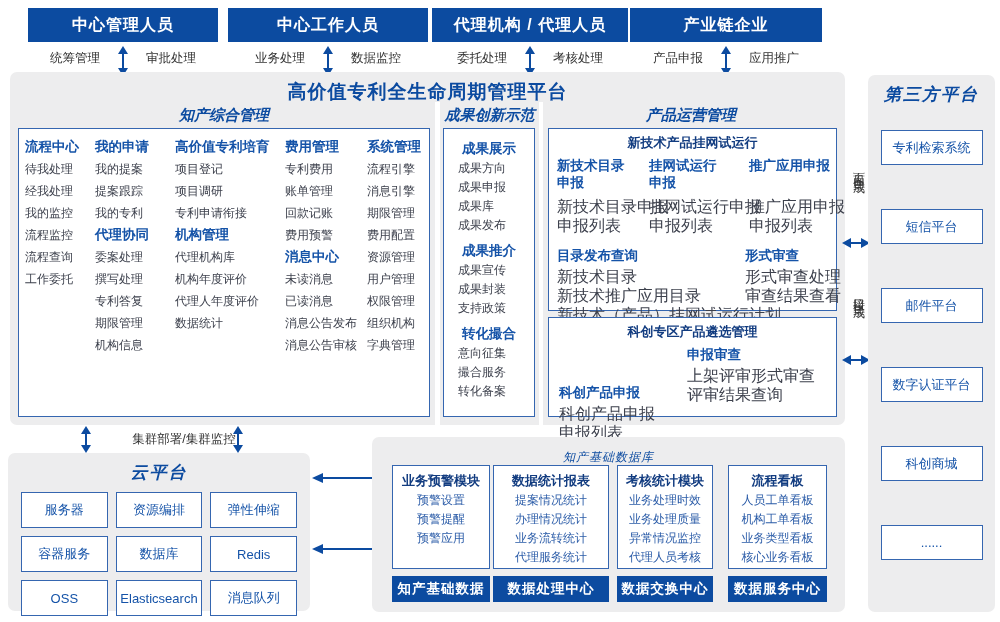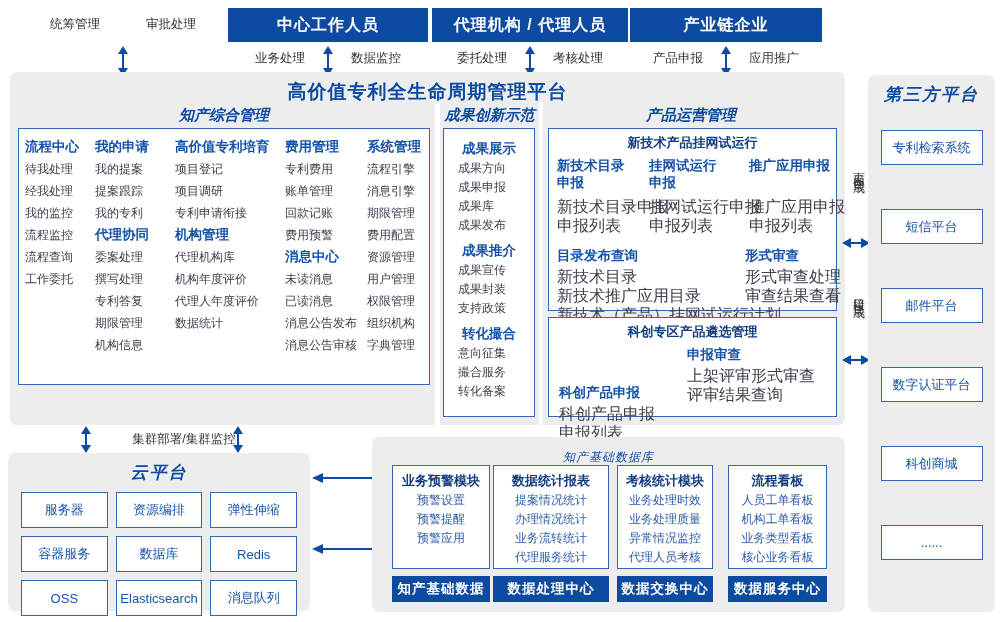--- a/index.html
+++ b/index.html
@@ -81,20 +81,21 @@
   .dp-i{text-align:center;font-size:12px;color:var(--item-blue);line-height:19px;white-space:nowrap;}
   .dp-footer{margin-top:7px;height:26px;background:var(--blue);color:#fff;font-size:13.5px;font-weight:bold;display:flex;align-items:center;justify-content:center;letter-spacing:1px;}
 
   .cluster-label{position:absolute;left:104px;top:431px;width:160px;text-align:center;font-size:12.5px;color:#333;}
   .arrow-wrap{position:absolute;line-height:0;}
 </style>
 </head>
 <body>
 
 <div class="top-group" style="left:28px;width:190px;">
+  <div class="tg-title">中心管理人员</div>
   <div class="tg-labels">
     <span>统筹管理</span>
     <span>审批处理</span>
   </div>
   <div class="tg-arrow"><svg width="12" height="30">
         <polygon points="6,0 1,8 11,8" fill="#0c4ba0"></polygon>
         <rect x="5" y="7" width="2" height="16" fill="#0c4ba0"></rect>
         <polygon points="6,30 1,22 11,22" fill="#0c4ba0"></polygon>
       </svg></div>
 </div>
@@ -137,21 +138,21 @@
 
 <div class="panel" style="left:10px;top:72px;width:835px;height:353px;">
   <div class="main-title">高价值专利全生命周期管理平台</div>
   <div class="gapstrip" style="left:425px;width:5px;"></div>
   <div class="gapstrip" style="left:529px;width:4px;"></div>
 
   <div class="sec-title" style="left:8px;width:412px;">知产综合管理</div>
   <div class="sec-title" style="left:430px;width:99px;">成果创新示范</div>
   <div class="sec-title" style="left:533px;width:296px;">产品运营管理</div>
 
-  <div class="wbox ip-cols" style="left:8px;top:56px;width:412px;height:257px;justify-content:flex-end;">
+  <div class="wbox ip-cols" style="left:8px;top:56px;width:412px;height:289px;justify-content:flex-end;">
     <div class="ip-col">
       <div class="col-h">流程中心</div>
       <div>
           <div class="col-i">待我处理</div>
           <div class="col-i">经我处理</div>
           <div class="col-i">我的监控</div>
           <div class="col-i">流程监控</div>
           <div class="col-i">流程查询</div>
           <div class="col-i">工作委托</div>
         </div>

